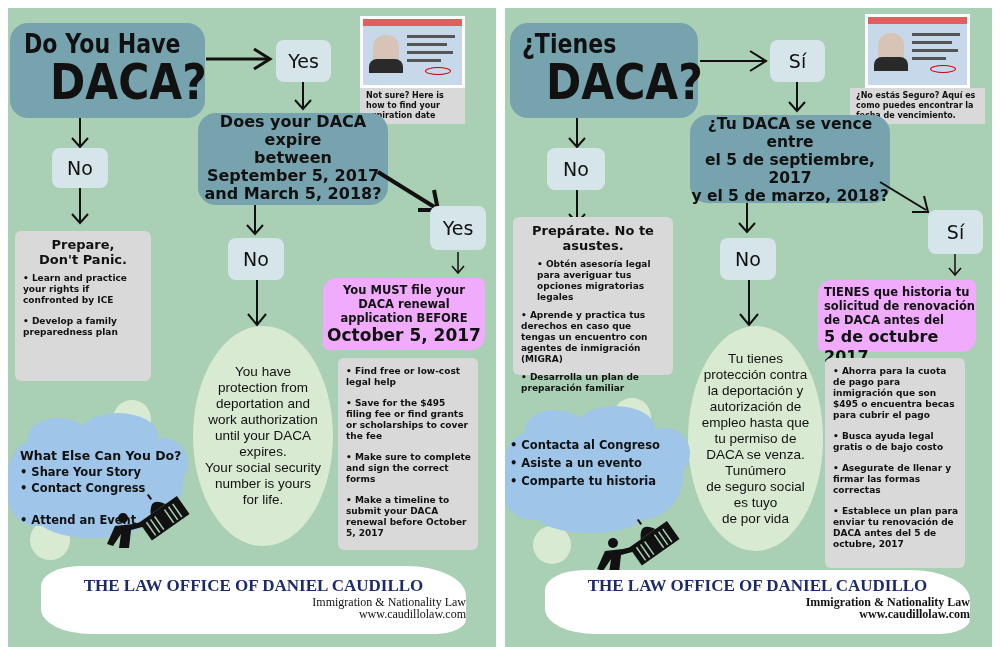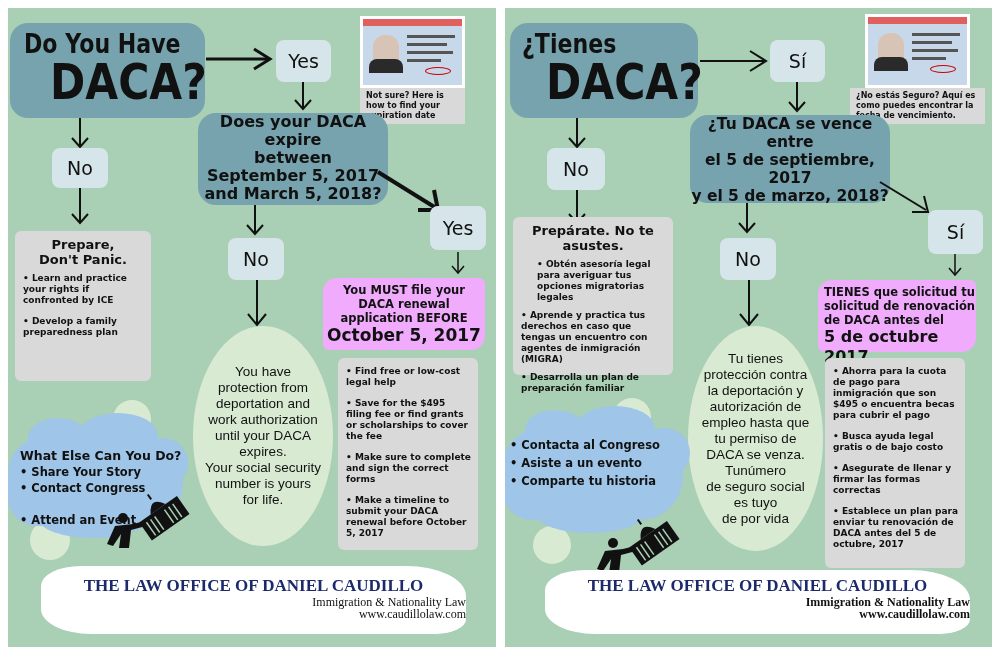--- a/index.html
+++ b/index.html
@@ -276,21 +276,21 @@
       <div>tu  permiso de</div>
       <div>DACA se venza.</div>
       <div>Tunúmero</div>
       <div>de seguro social</div>
       <div>es tuyo</div>
       <div>de por vida</div>
     </div>
   </div>
 
   <div class="abs red" style="left:313px; top:272px; width:158px; height:72px; padding:5px 0 0 6px; text-align:left;">
-    <div style="font-size:11.5px; line-height:14px;">TIENES que solicitud tu</div>
+    <div style="font-size:11.5px; line-height:14px;">TIENES que historia tu</div>
     <div style="font-size:11.5px; line-height:14px;">solicitud de renovación</div>
     <div style="font-size:11.5px; line-height:14px;">de DACA antes del</div>
     <div style="font-size:16px; line-height:20px;">5 de octubre 2017.</div>
   </div>
 
   <div class="abs gray" style="left:320px; top:350px; width:140px; height:210px; padding-top:8px;">
     <p>• Ahorra  para la cuota de pago para inmigración que son  $495 o encuentra becas para cubrir el pago</p>
     <p>• Busca  ayuda legal gratis o de bajo costo</p>
     <p>• Asegurate de llenar  y firmar las formas correctas</p>
     <p>• Establece un plan para enviar tu renovación de DACA antes del 5 de octubre, 2017</p>

